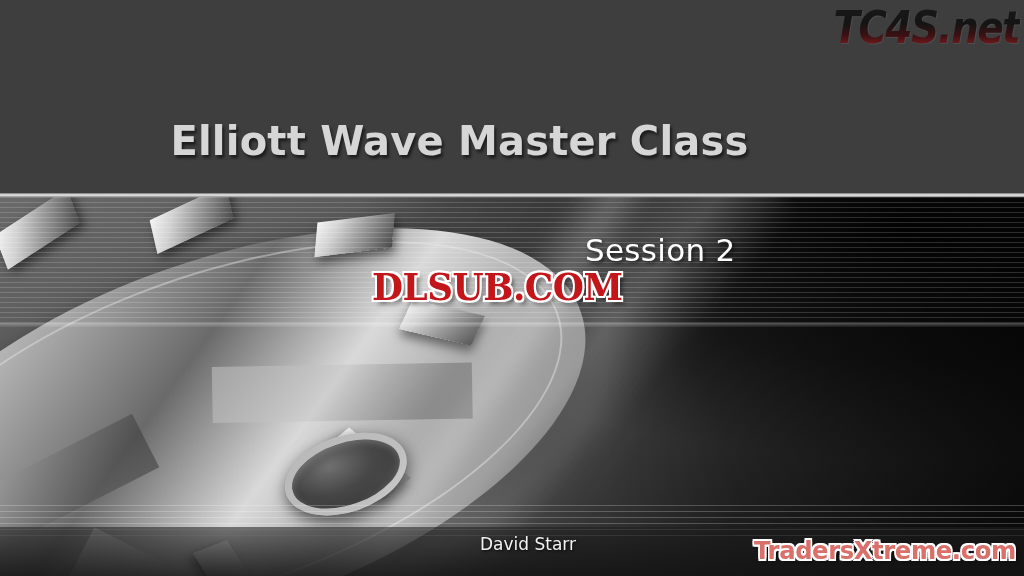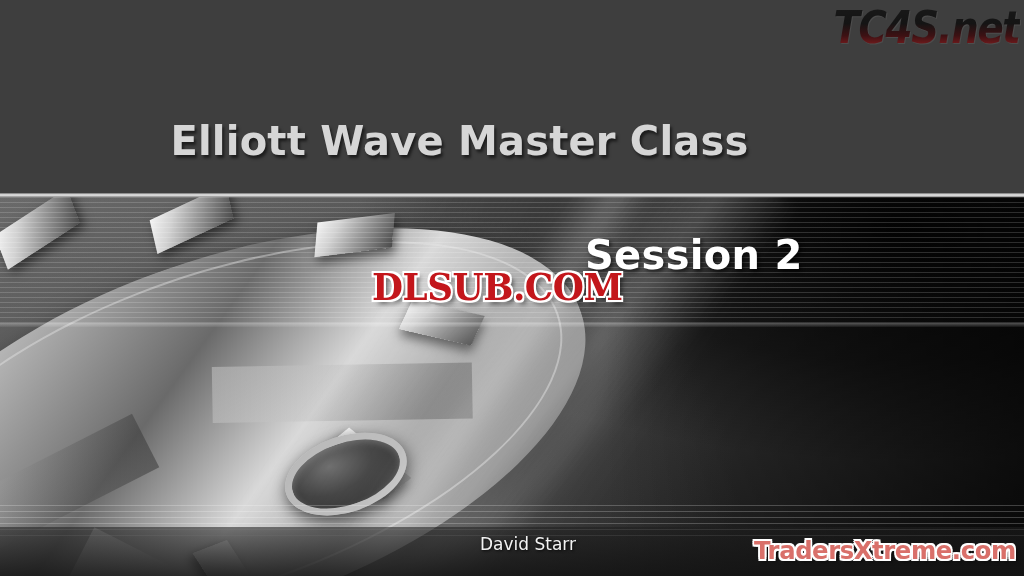--- a/index.html
+++ b/index.html
@@ -173,22 +173,22 @@
     text-align: center;
     font-size: 40px;
     font-weight: bold;
     color: #d6d6d6;
     letter-spacing: 0.2px;
     text-shadow: 2px 3px 3px rgba(0,0,0,0.55);
   }
   .session-label {
     position: absolute;
     left: 585px; top: 232px;
-    font-size: 40px;
-    font-weight: bold;
+    font-size: 31px;
+    font-weight: normal;
     color: #ffffff;
     letter-spacing: 0.3px;
     text-shadow: 2px 2px 4px rgba(0,0,0,0.70);
     text-align: right;
   }
   .presenter {
     position: absolute;
     left: 0; top: 534px;
     width: 1024px;
     text-align: center;

